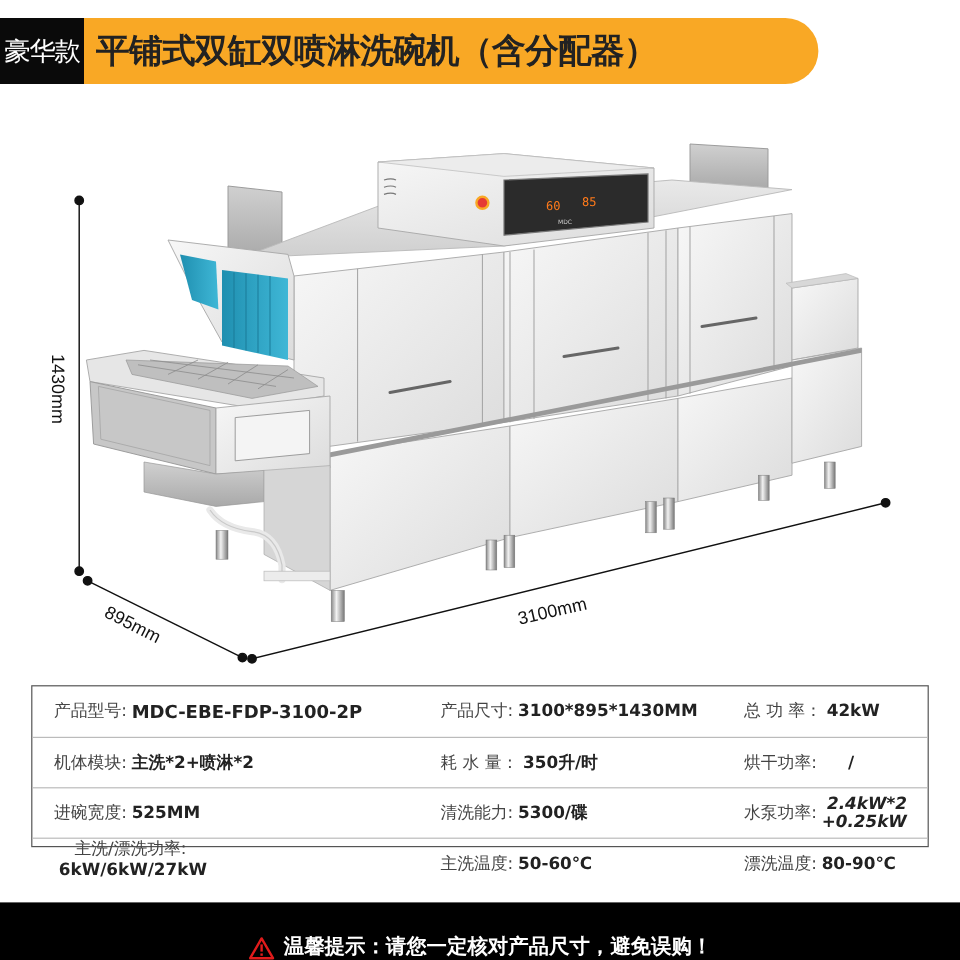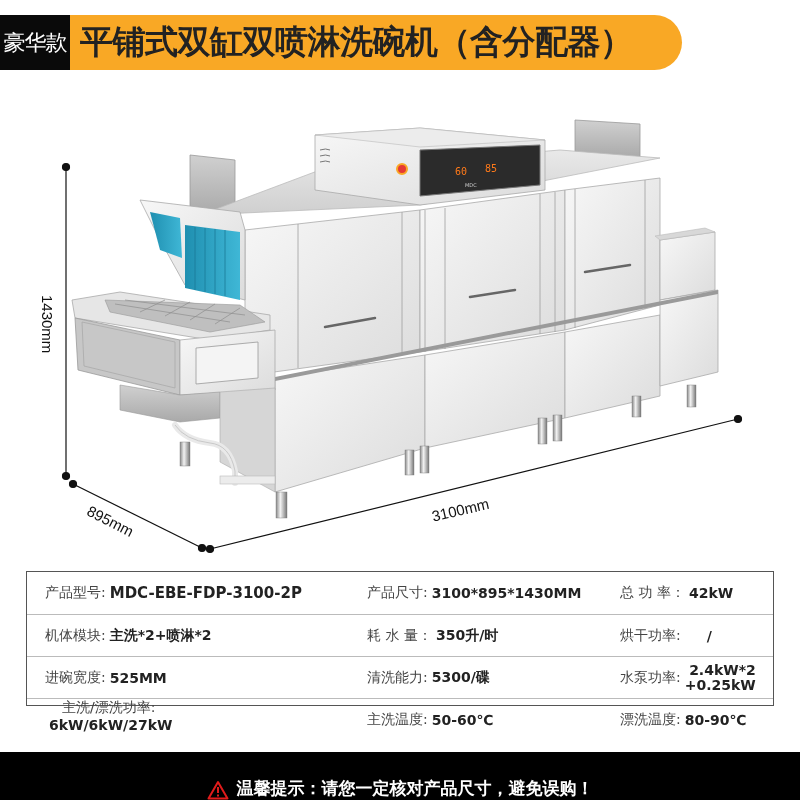--- a/index.html
+++ b/index.html
@@ -1,18 +1,18 @@
 <!DOCTYPE html>
 <html><head>
 <meta charset="utf-8">
 <style>
   html,body{margin:0;padding:0;}
   body{width:800px;height:800px;position:relative;background:#ffffff;overflow:hidden;font-family:"DejaVu Sans","Liberation Sans",sans-serif;}
   .hdr-black{position:absolute;left:0;top:15px;width:70px;height:55px;background:#0a0a0a;color:#ffffff;font-weight:normal;font-size:22px;display:flex;align-items:center;justify-content:center;letter-spacing:-1px;}
-  .hdr-orange{position:absolute;left:70px;top:15px;width:612px;height:55px;background:#f9a825;border-radius:0 28px 28px 0;display:flex;align-items:center;padding-left:10px;box-sizing:border-box;font-weight:bold;font-size:33px;color:#222222;letter-spacing:-0.5px;}
+  .hdr-orange{position:absolute;left:70px;top:15px;width:612px;height:55px;background:#f9a825;border-radius:0 28px 28px 0;display:flex;align-items:center;padding-left:10px;box-sizing:border-box;font-weight:bold;font-size:28px;color:#222222;letter-spacing:-0.5px;}
   .stage{position:absolute;left:0;top:80px;width:800px;height:480px;}
   .stage svg{position:absolute;left:0;top:0;}
   .dimlabel{position:absolute;font-size:15px;color:#111;font-family:"Liberation Sans",sans-serif;white-space:nowrap;}
   .spec{position:absolute;left:26px;top:571px;width:748px;height:135px;border:1px solid #555;box-sizing:border-box;}
   .row{position:absolute;left:0;width:100%;height:42px;border-top:1px solid #bbb;box-sizing:border-box;}
   .row.first{border-top:none;}
   .cell{position:absolute;top:0;height:42px;display:flex;align-items:center;font-size:14px;color:#444;white-space:nowrap;}
   .cell .lbl{color:#444;font-weight:normal;}
   .cell .val{color:#222;font-weight:bold;margin-left:4px;}
   .cell .val.two{line-height:15px;font-size:14px;}
@@ -197,21 +197,21 @@
     <div class="cell" style="left:18px;">
         <span class="lbl">进碗宽度:</span>
         <span class="val">525MM</span>
       </div>
     <div class="cell" style="left:340px;">
         <span class="lbl">清洗能力:</span>
         <span class="val">5300/碟</span>
       </div>
     <div class="cell" style="left:593px;">
         <span class="lbl">水泵功率:</span>
-        <span class="val two" style="display:flex;flex-direction:column;align-items:flex-end;">
+        <span class="val two" style="display:flex;flex-direction:column;align-items:flex-end;font-style:italic;">
           <span>2.4kW*2</span>
           <span>+0.25kW</span>
         </span>
       </div>
   </div>
   <div class="row" style="top:126px;">
     <div class="cell" style="left:18px;flex-direction:column;">
         <span class="lbl">主洗/漂洗功率:</span>
         <span class="val">6kW/6kW/27kW</span>
       </div>

